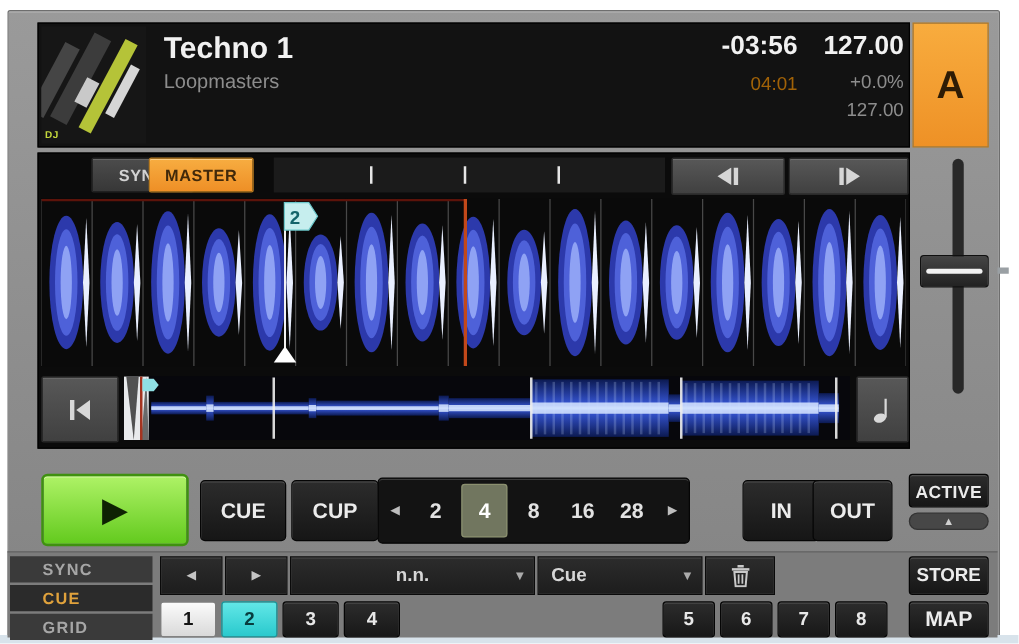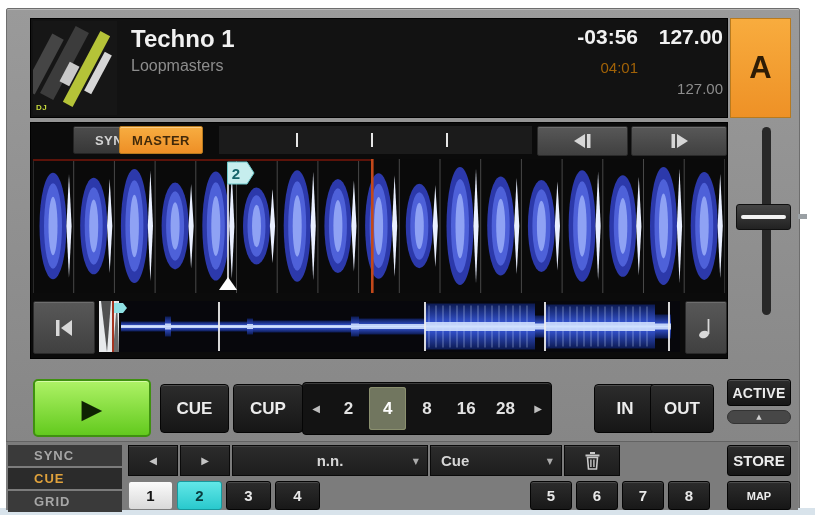--- a/index.html
+++ b/index.html
@@ -85,21 +85,21 @@
             margin-right:2px;display:flex;align-items:center;justify-content:center;color:#d6d6d6;
             font-size:15px;font-weight:bold;position:relative;box-shadow:inset 0 1px 0 #424242;}
   #adv-prev,#adv-next{width:50px;font-family:"DejaVu Sans",sans-serif;font-size:10px;color:#c4c4c4;}
   #cue-pos{width:102px;}
   #cue-name-dd{width:196px;}
   #cue-type-dd{width:132px;justify-content:flex-start;padding-left:10px;}
   #trash-btn{width:56px;margin-right:0;}
   .dd-arrow{position:absolute;right:8px;top:50%;transform:translateY(-50%);
             font-family:"DejaVu Sans",sans-serif;font-size:8px;color:#ababab;}
   #store-btn{left:727px;top:445px;width:64px;height:31px;font-size:15px;border-radius:3px;}
-  #map-btn{left:727px;top:481px;width:64px;height:29px;font-size:11px;border-radius:3px;}
+  #map-btn{left:727px;top:481px;width:64px;height:29px;font-size:17px;border-radius:3px;}
   .hotcue{top:481px;width:45px;height:29px;border-radius:3px;font-size:15px;font-weight:bold;
           display:flex;align-items:center;justify-content:center;border:1px solid #050505;box-sizing:border-box;}
   .hc-dark{background:linear-gradient(#2c2c2c,#181818);color:#e8e8e8;box-shadow:inset 0 1px 0 #4a4a4a;}
   .hc-white{background:linear-gradient(#fbfbfb,#d9d9d9);color:#141414;border-color:#7d7d7d;}
   .hc-cyan{background:linear-gradient(#62e7e7,#29c9cd);color:#083c3e;border-color:#17989c;}
   #hotcue-1{left:128px;} #hotcue-2{left:177px;} #hotcue-3{left:226px;} #hotcue-4{left:275px;}
   #hotcue-5{left:530px;width:42px;} #hotcue-6{left:576px;width:42px;}
   #hotcue-7{left:622px;width:42px;} #hotcue-8{left:668px;width:42px;}
   
   #fader-track{left:762px;top:127px;width:9px;height:188px;background:#282828;border-radius:5px;}
@@ -123,20 +123,21 @@
     <div class="art-bar2w"></div>
     <div class="art-stripe"></div>
     <div class="art-stripe2"></div>
     <div id="art-logo">DJ</div>
   </div>
   <div class="abs" id="track-title">Techno 1</div>
   <div class="abs" id="track-artist">Loopmasters</div>
   <div class="abs" id="time-remaining">-03:56</div>
   <div class="abs" id="time-total">04:01</div>
   <div class="abs" id="bpm-main">127.00</div>
+  <div class="abs" id="tempo-offset">+0.0%</div>
   <div class="abs" id="bpm-base">127.00</div>
   <div class="abs" id="deck-badge">A</div>
 
   <div class="abs" id="main-panel"></div>
   <div class="abs topbtn" id="sync-btn">SYNC</div>
   <div class="abs topbtn" id="master-btn">MASTER</div>
   <div class="abs" id="phase-meter">
     <div class="phase-tick" style="left:77px;"></div>
     <div class="phase-tick" style="left:152px;"></div>
     <div class="phase-tick" style="left:227px;"></div>

